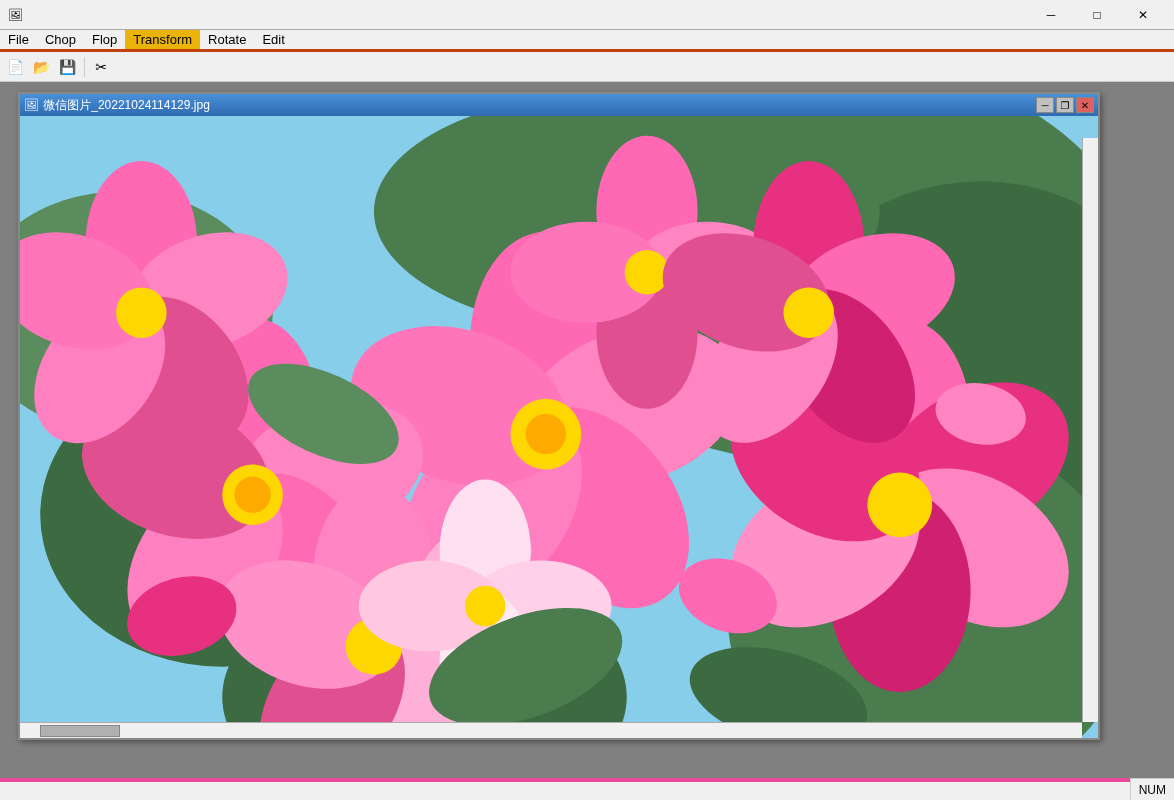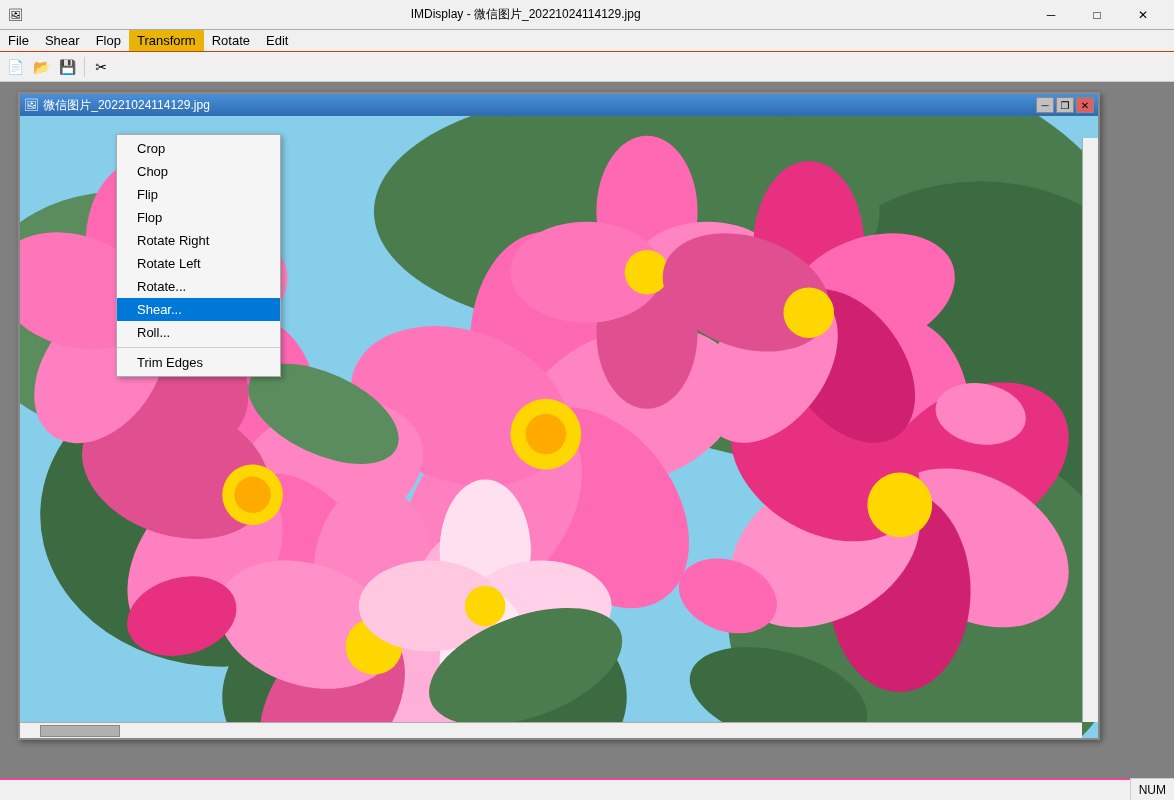--- a/index.html
+++ b/index.html
@@ -55,21 +55,21 @@
       border: none;
     }
 
     
     #menu-bar {
       width: 100%;
       height: 22px;
       background: #f0f0f0;
       display: flex;
       align-items: center;
-      border-bottom: 1px solid #c2410c;
+      border-bottom: 3px solid #c2410c;
       position: relative;
       z-index: 100;
     }
     .menu-item {
       padding: 2px 8px;
       cursor: pointer;
       font-size: 13px;
       height: 100%;
       display: flex;
       align-items: center;
@@ -205,21 +205,21 @@
       background: #b0b0b0;
       border: 1px solid #888;
       cursor: pointer;
     }
 
     
     #status-bar {
       width: 100%;
       height: 22px;
       background: #f0f0f0;
-      border-top: 2px solid #ec4899;
+      border-top: 4px solid #ec4899;
       position: absolute;
       bottom: 0;
       display: flex;
       align-items: center;
       justify-content: flex-end;
       padding: 0 8px;
     }
 
     
     #dropdown-menu {
@@ -262,31 +262,30 @@
       align-items: center;
     }
   </style>
 </head>
 <body>
 
 <div id="title-bar">
   <div id="title-icon">
     <span>🖼</span>
   </div>
-  <div id="title-text">IMDisplay - 微信图片_20221024114129.jpg</div>
   <div id="window-controls">
     <button class="win-btn">─</button>
     <button class="win-btn">□</button>
     <button class="win-btn close">✕</button>
   </div>
 </div>
 
 <div id="menu-bar">
   <div class="menu-item">File</div>
-  <div class="menu-item">Shear</div>
+  <div class="menu-item">Chop</div>
   <div class="menu-item">Flop</div>
   <div class="menu-item active">Transform</div>
   <div class="menu-item">Rotate</div>
   <div class="menu-item">Edit</div>
 </div>
 
 <div id="toolbar">
   <button class="toolbar-btn" title="New">📄</button>
   <button class="toolbar-btn" title="Open">📂</button>
   <button class="toolbar-btn" title="Save">💾</button>
@@ -406,31 +405,18 @@
       </svg>
 
       <div id="v-scrollbar"></div>
 
       <div id="h-scrollbar">
         <div class="scroll-thumb-h"></div>
       </div>
     </div>
   </div>
 
-  <div id="dropdown-menu">
-    <div class="dropdown-item">Crop</div>
-    <div class="dropdown-item">Chop</div>
-    <div class="dropdown-item">Flip</div>
-    <div class="dropdown-item">Flop</div>
-    <div class="dropdown-item">Rotate Right</div>
-    <div class="dropdown-item">Rotate Left</div>
-    <div class="dropdown-item">Rotate...</div>
-    <div class="dropdown-item highlighted">Shear...</div>
-    <div class="dropdown-item">Roll...</div>
-    <div class="dropdown-separator"></div>
-    <div class="dropdown-item">Trim Edges</div>
-  </div>
 
 </div>
 
 <div id="status-bar">
   <div id="num-badge">NUM</div>
 </div>
 
 </body></html>

